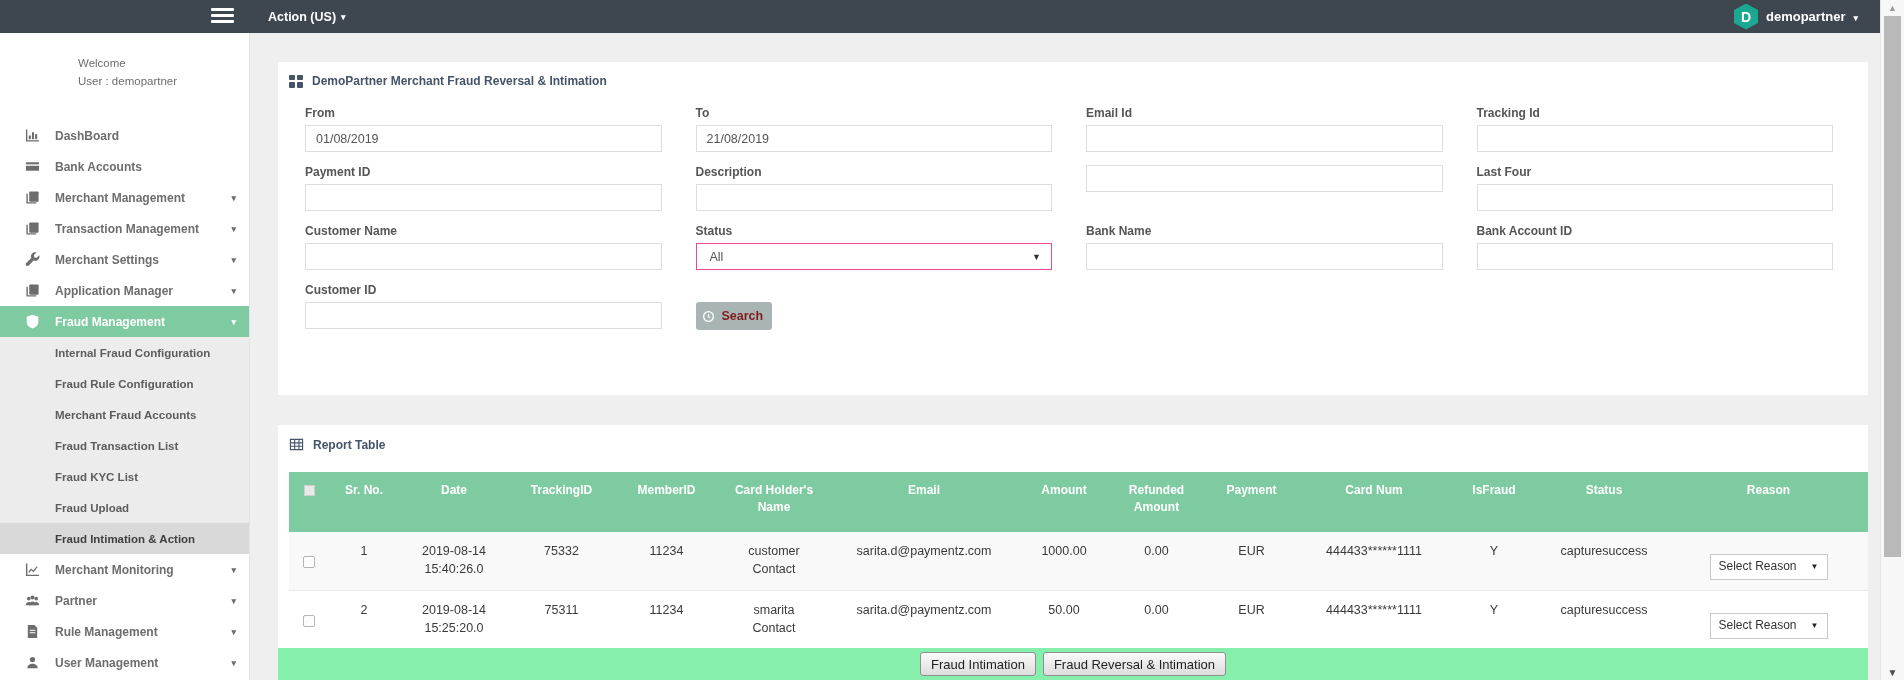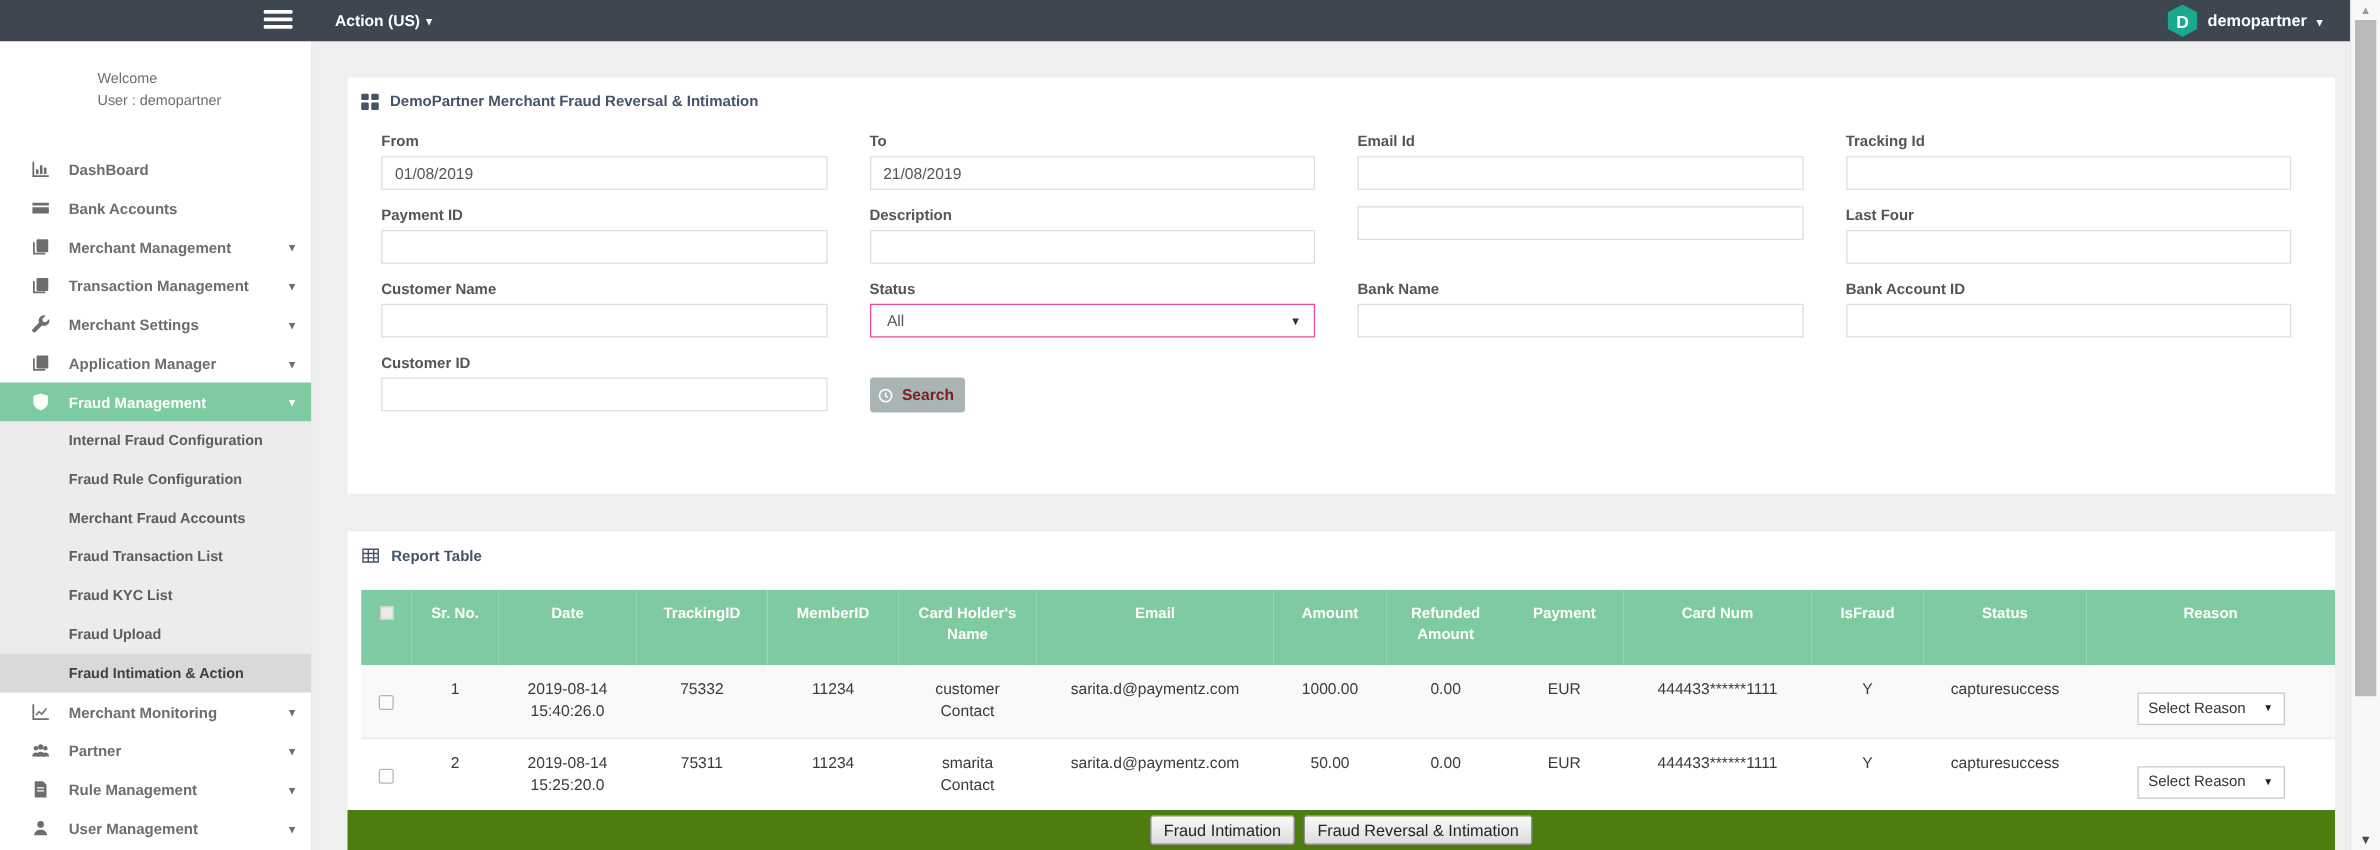--- a/index.html
+++ b/index.html
@@ -82,21 +82,21 @@
   .row-line{display:block}
   .hdr-check{display:inline-block;width:11px;height:11px;background:#e9e9e9;border:1px solid #cfcfcf;
              vertical-align:middle;cursor:pointer}
   .row-check{display:inline-block;width:12px;height:12px;background:#fdfdfd;border:1px solid #b5b5b5;
              border-radius:2px;margin-top:14px;cursor:pointer}
   .reason-select{width:118px;height:26px;border:1px solid #c8c8c8;background:#fff;display:flex;
                  align-items:center;justify-content:space-between;padding:0 8px;font-size:12px;
                  color:#333;margin:12px auto 0;cursor:pointer}
   .reason-select .sel-arrow{font-size:8px;color:#222}
 
-  .actions{position:absolute;left:0;right:0;top:223px;height:32px;background:#4d7c0f;
+  .actions{position:absolute;left:0;right:0;top:223px;height:32px;background:#86efac;
            display:flex;justify-content:center;align-items:flex-start;gap:7px;padding-top:4px}
   .action-btn{height:24px;padding:0 10px;font-size:13px;color:#222;background:linear-gradient(#fafafa,#dcdcdc);
               border:1px solid #8f8f8f;border-radius:3px;cursor:pointer;font-family:"Liberation Sans",sans-serif}
 </style>
 </head>
 <body>
 
 <div class="topbar">
   <div class="hamburger">
     <span></span>

